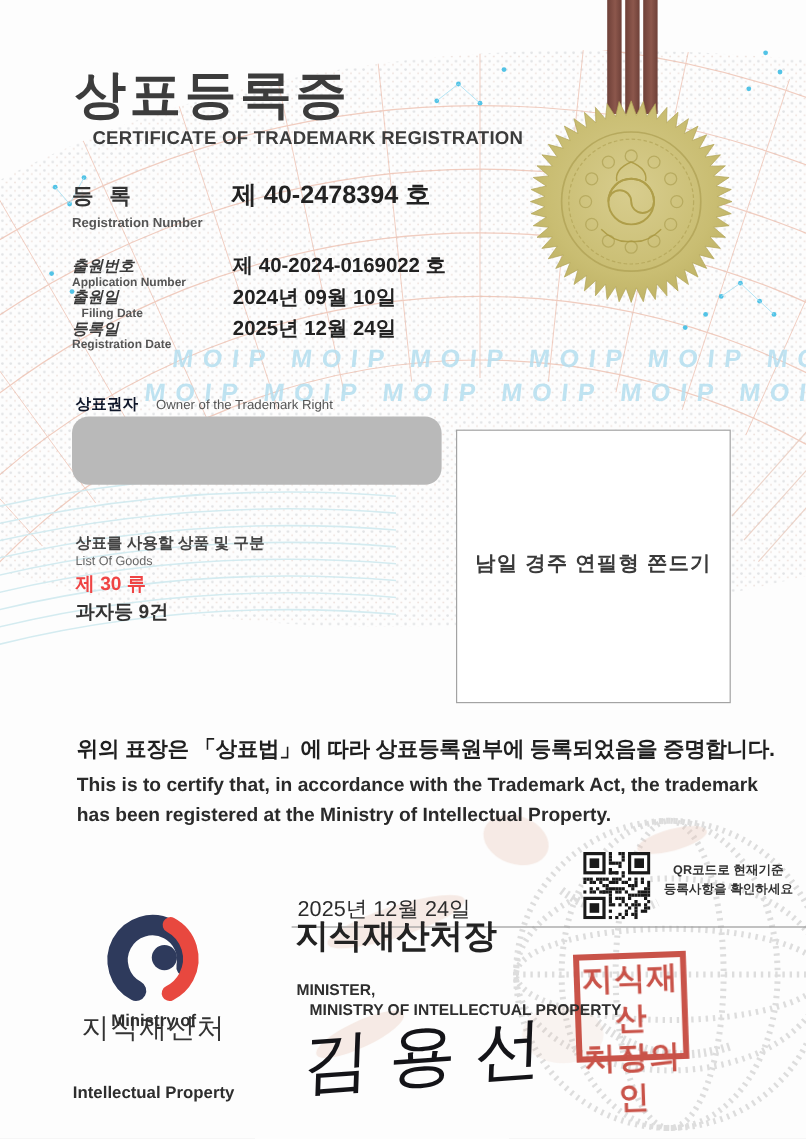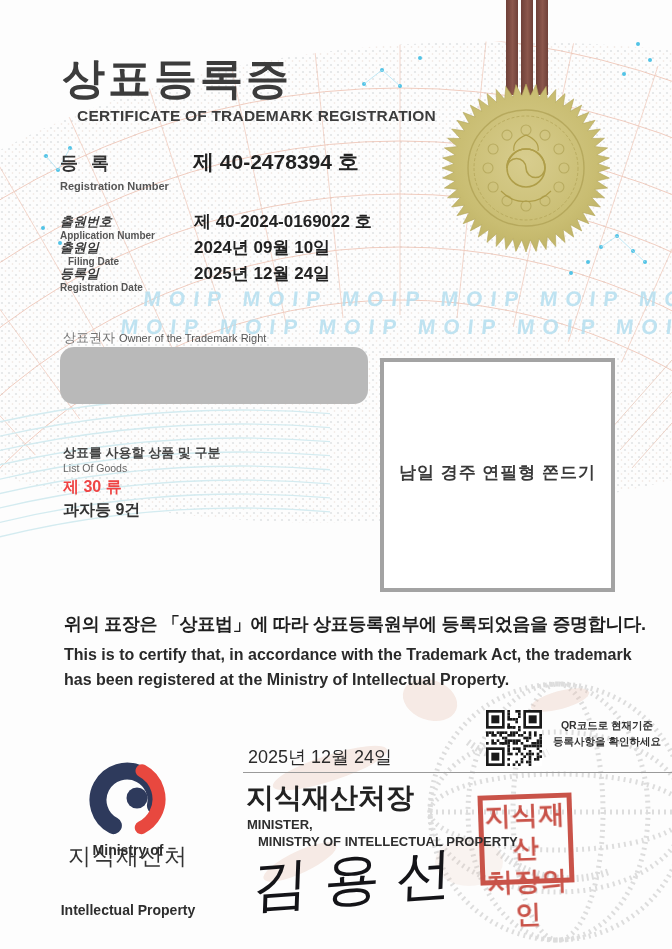--- a/index.html
+++ b/index.html
@@ -15,35 +15,35 @@
   
   .txt{position:absolute;z-index:3;white-space:nowrap;}
   .title-ko{left:62px;top:50px;font-size:43px;font-weight:700;letter-spacing:3px;color:#3c3c3c;}
   .title-en{left:64px;top:107px;font-size:15.5px;font-weight:700;color:#3c3c3c;letter-spacing:.2px;margin-left:13px;}
   .lbl-ko-lg{font-size:18px;font-weight:700;color:#333;}
   .lbl-ko{font-size:13px;font-weight:700;color:#3a3a3a;font-style:italic;}
   .lbl-en{font-size:10px;font-weight:700;color:#555;}
   .val-lg{font-size:21px;font-weight:700;color:#222;}
   .val{font-size:17px;font-weight:700;color:#222;}
   .owner-row{left:63px;top:328px;}
-  .owner-row .k{font-size:13px;font-weight:400;color:#737373;margin-right:4px;}
+  .owner-row .k{font-size:13px;font-weight:700;color:#0f172a;margin-right:15px;}
   .owner-row .e{font-size:11px;font-weight:400;color:#555;}
   .owner-box{position:absolute;left:60px;top:347px;width:308px;height:57px;z-index:3;
              background:#b9b9b9;border-radius:14px;}
   .tm-box{position:absolute;left:380px;top:358px;width:227px;height:226px;z-index:3;
-          background:#fff;border:4px solid #a3a3a3;}
+          background:#fff;border:1px solid #a3a3a3;}
   .tm-text{position:absolute;left:0;right:0;top:44%;text-align:center;
            font-size:17px;font-weight:600;color:#3a3a3a;letter-spacing:1px;}
   .stmt-ko{left:64px;top:612px;font-size:18px;font-weight:700;color:#1f1f1f;letter-spacing:-.3px;}
   .stmt-en{font-size:16px;font-weight:700;color:#2a2a2a;}
   .qr-note{left:548px;top:717px;width:118px;text-align:center;font-size:10.5px;
            font-weight:700;color:#333;line-height:16px;white-space:normal;}
   .issue-date{left:248px;top:745px;font-size:18px;font-weight:500;color:#2b2b2b;}
   .rule{position:absolute;left:243px;top:772px;width:429px;height:1px;background:#9a9a9a;z-index:3;}
-  .minister-ko{left:246px;top:779px;font-size:28px;font-weight:700;color:#222;}
+  .minister-ko{left:246px;top:761px;font-size:28px;font-weight:700;color:#222;}
   .minister-en{font-size:13px;font-weight:700;color:#2e2e2e;}
   .signature{left:252px;top:842px;font-size:56px;color:#141418;z-index:4;
              font-family:"DejaVu Serif",serif;letter-spacing:16px;
              transform:rotate(-4deg) skewX(-6deg);}
   .red-seal{position:absolute;left:479px;top:794px;width:84px;height:80px;z-index:3;
             border:5px solid #c5463c;color:#c5463c;text-align:center;
             font-weight:700;font-size:26px;line-height:33px;letter-spacing:1px;
             transform:rotate(-2deg);opacity:.93;}
   svg.qr{position:absolute;left:486px;top:710px;z-index:3;}
   svg.govlogo{position:absolute;left:84px;top:756px;z-index:3;}

